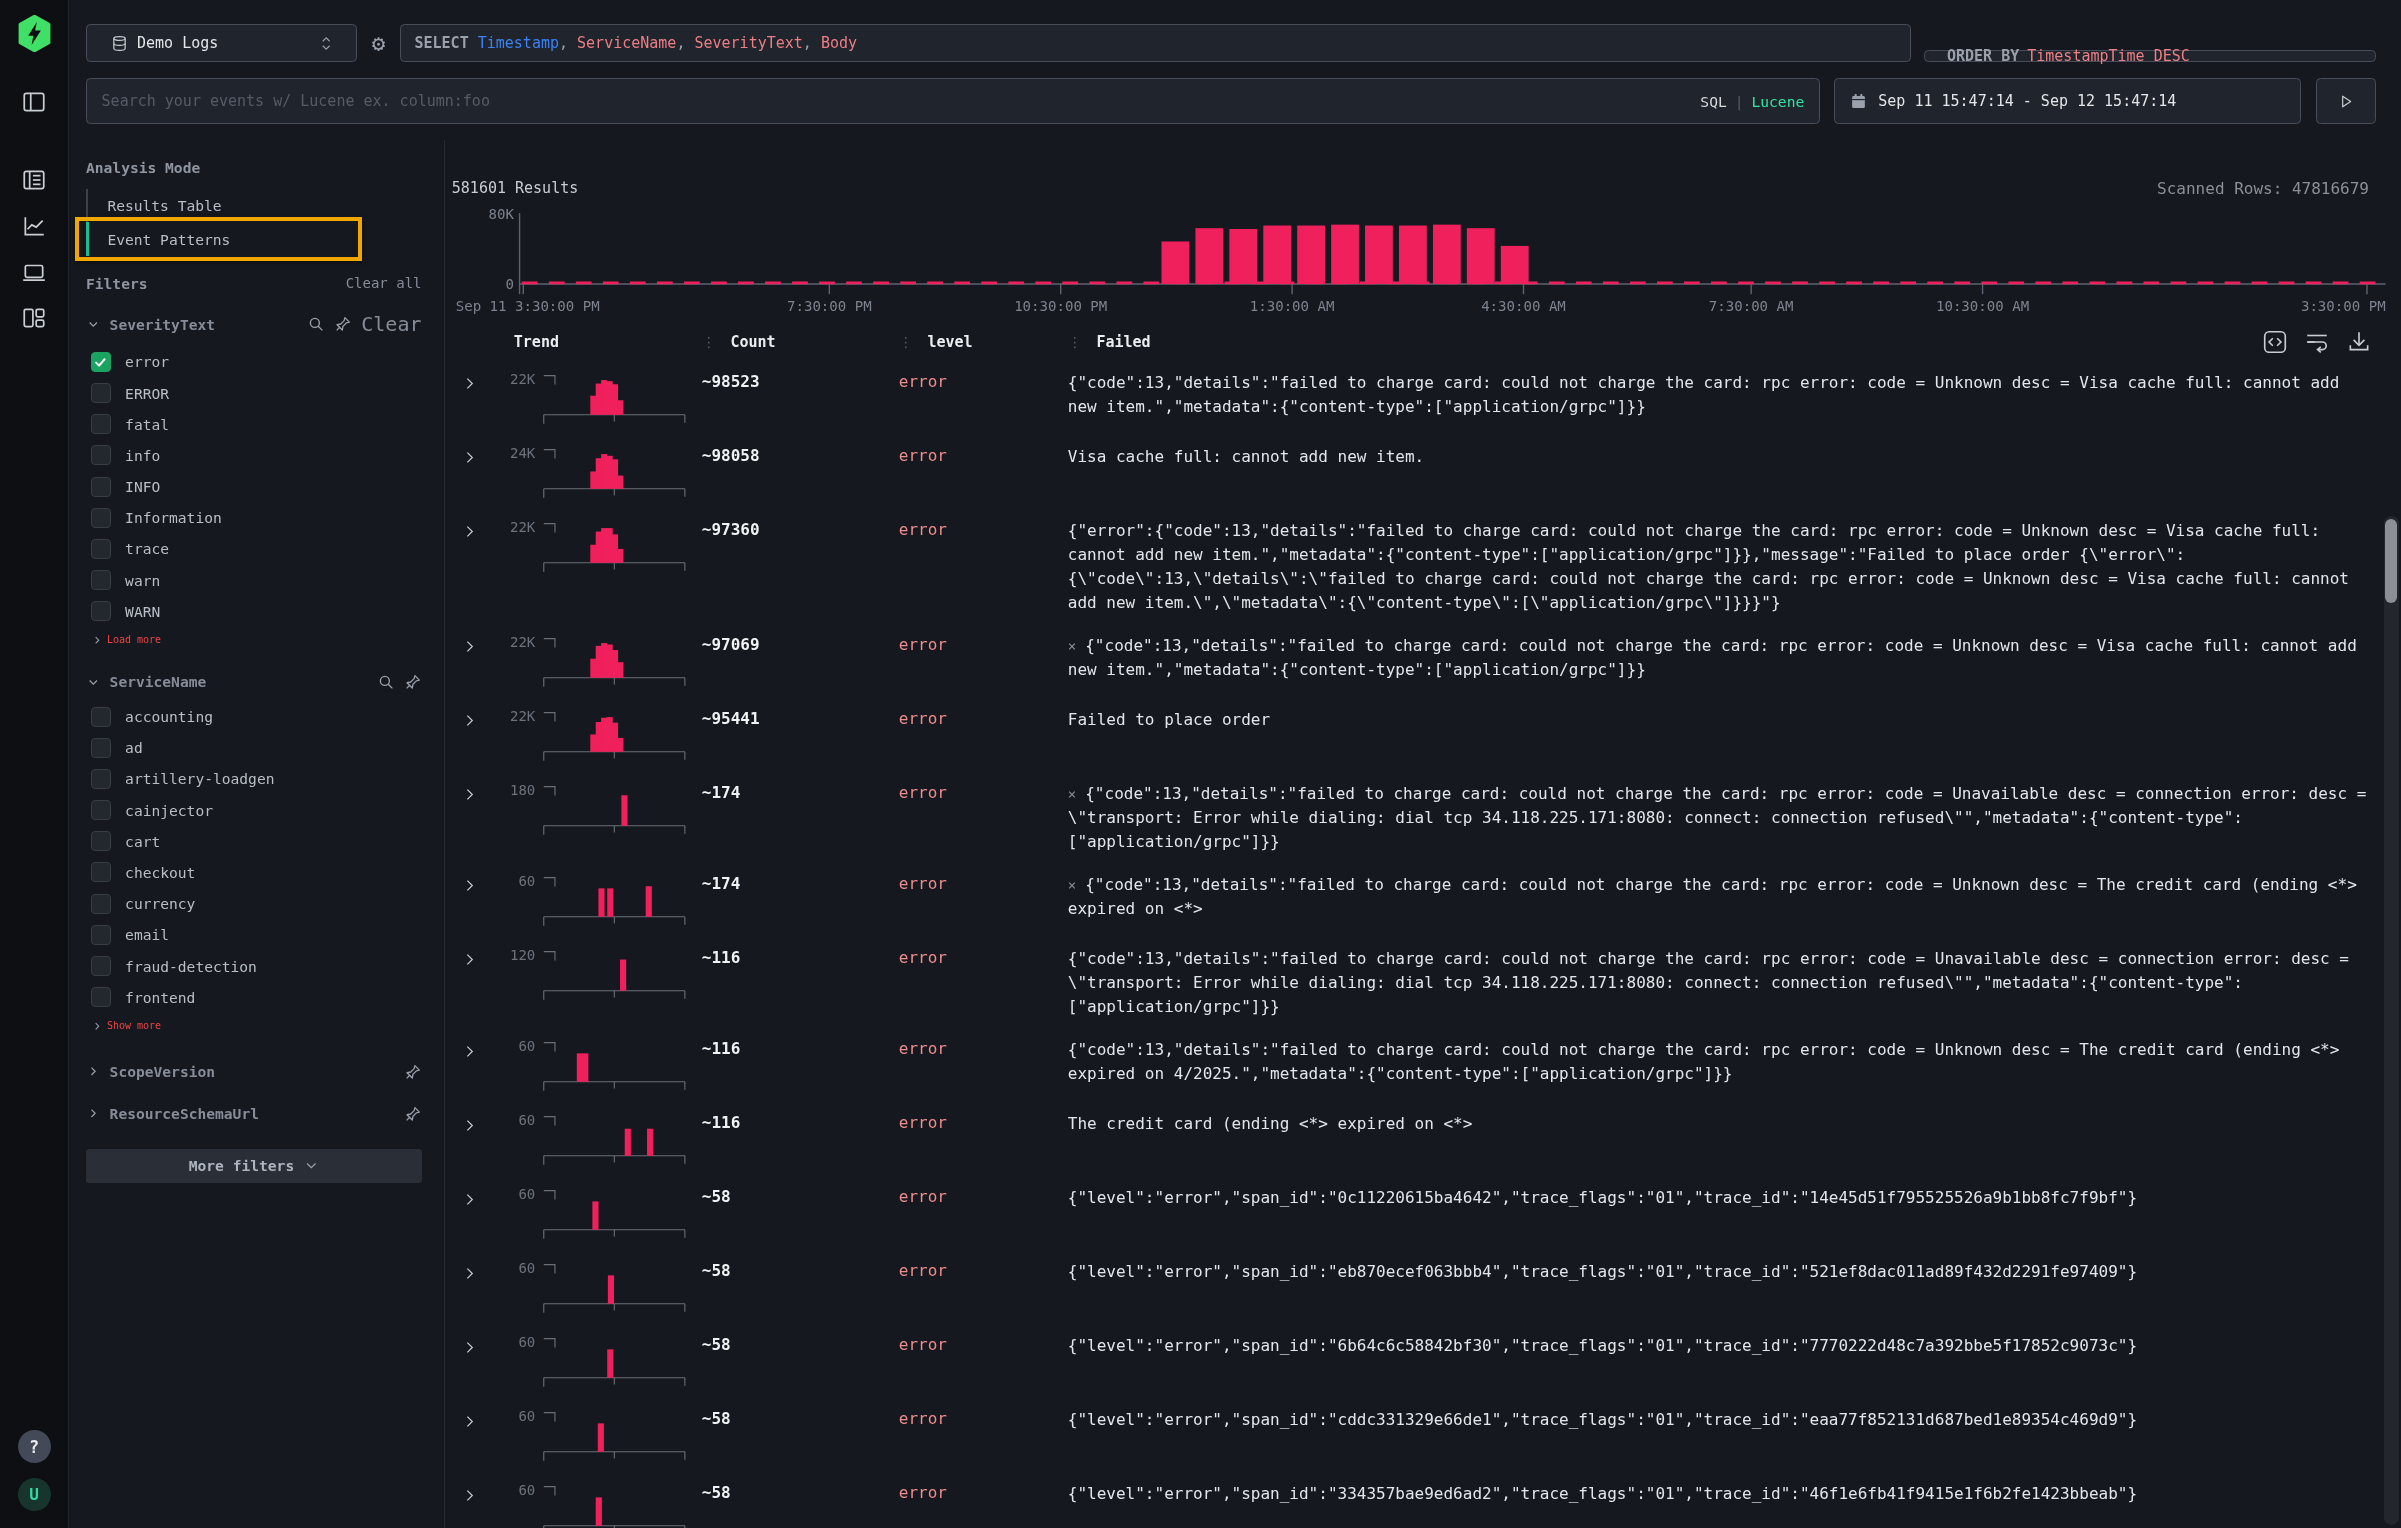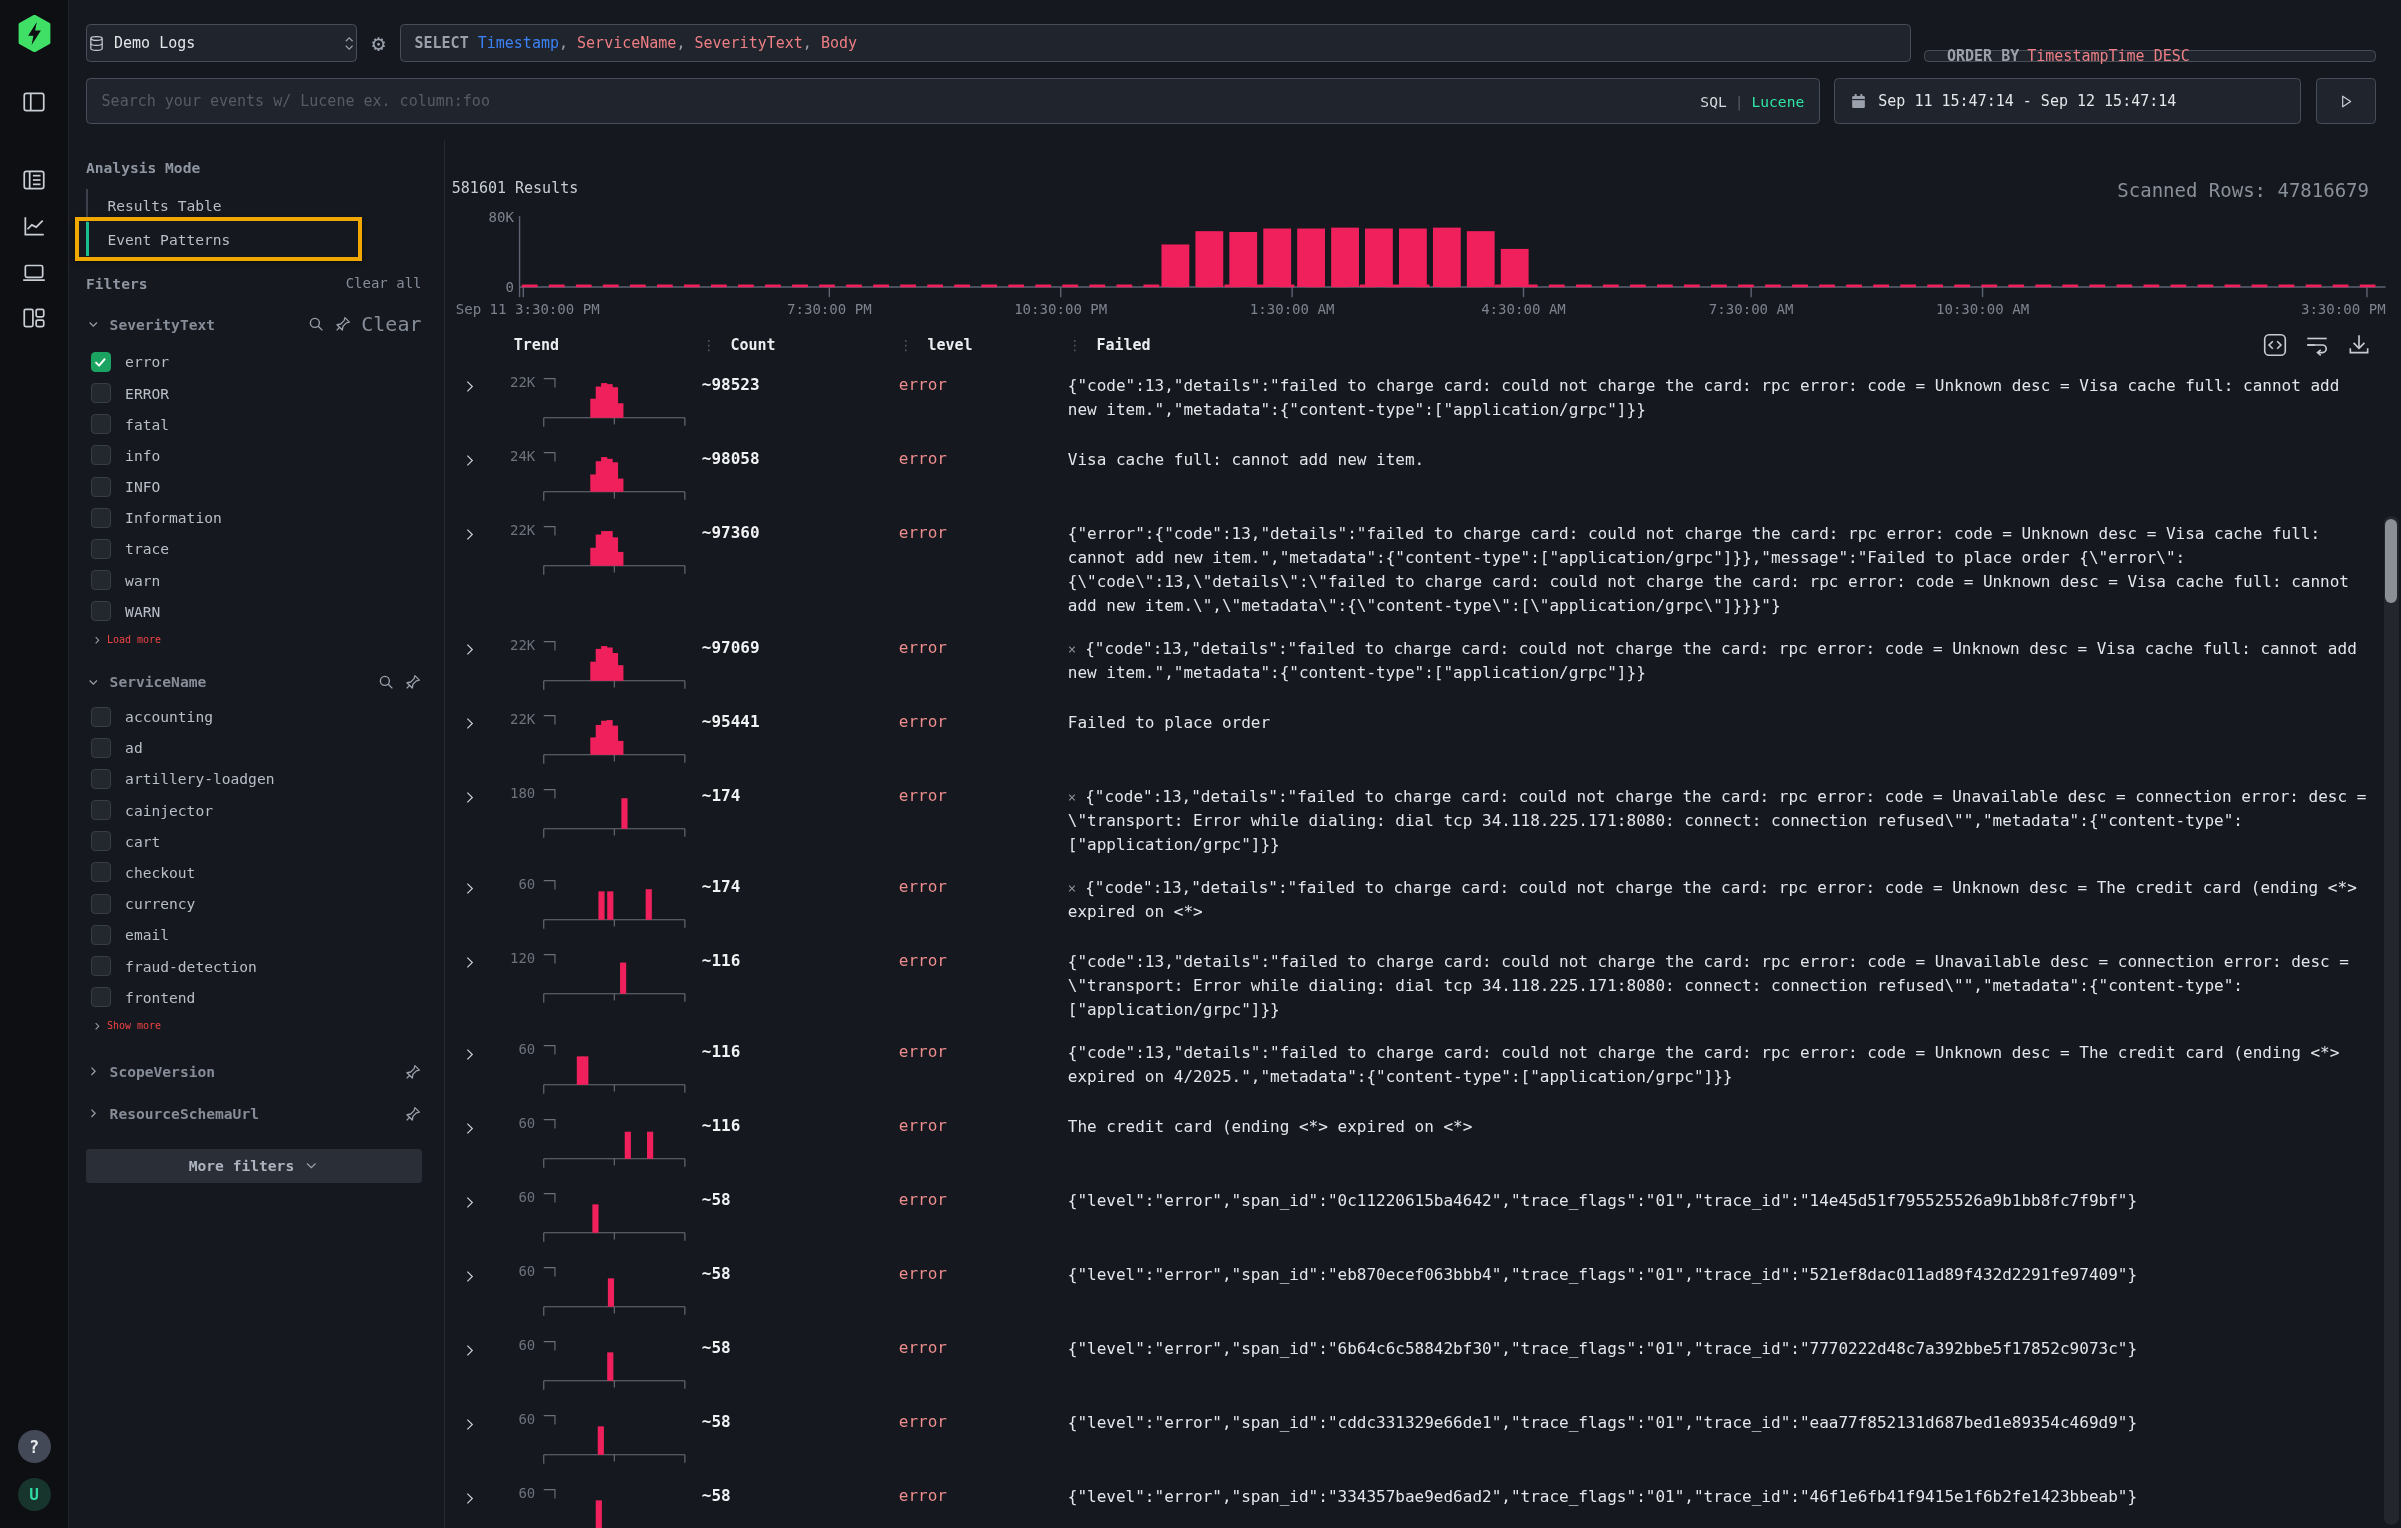--- a/index.html
+++ b/index.html
@@ -21,21 +21,21 @@
     font-size:16px; font-weight:bold; display:flex; align-items:center; justify-content:center; }
 
   
   .content { flex:1; display:flex; flex-direction:column; min-width:0; background:#15181e; }
   .topbar { padding:24px 25px 0 17px; flex-shrink:0; }
   .tb-row { display:flex; align-items:stretch; }
   .tb-row1 { height:38px; margin-bottom:16.3px; }
   .tb-row2 { height:46px; margin-bottom:16px; }
   .box { background:#20242c; border:1.1px solid #484e59; border-radius:4.5px;
     display:flex; align-items:center; font-size:15px; color:#e4e7ea; }
-  .source-select { width:271px; padding:0 1px; gap:9px; }
+  .source-select { width:271px; padding:0 24px; gap:9px; }
   .source-select .lbl { flex:1; }
   .gear-wrap { width:43px; display:flex; align-items:center; justify-content:center;
     color:#9aa1ac; font-size:22.5px; }
   .query-box { flex:1; padding:0 13.5px; gap:0; white-space:nowrap; overflow:hidden; }
   .kw { color:#9ba1ab; font-weight:bold; }
   .tok-purple { color:#3b82f6; } .tok-salmon { color:#ee7f85; } .tok-comma { color:#9ba1ab; }
   .orderby-box { width:452px; margin-left:13.5px; padding:0 22px; gap:8px; white-space:nowrap;margin-top:26px; }
   .search-box { flex:1; padding:0 14.6px; }
   .search-ph { flex:1; color:#565c66; font-size:15px; }
   .lang { font-size:14.6px; } .lang-sql { color:#d6dade; }
@@ -76,21 +76,21 @@
   .col-grp .grp-sp { flex:1; }
   .more-filters { margin-top:26px; height:34px; background:#2a2f37; border-radius:3.4px;
     display:flex; align-items:center; justify-content:center; gap:10px;
     color:#aeb4bf; font-weight:bold; }
 
   
   .main { flex:1; min-width:0; position:relative; padding:17px 0 0 6.8px; }
   .results-head { display:flex; justify-content:space-between; padding-right:32px;
     font-size:15px;margin-top:22px; }
   .res-count { color:#c9ced6; }
-  .scanned { color:#8a9099; font-size:19px; }
+  .scanned { color:#8a9099; font-size:16px; }
   .chart-wrap { margin-top:6.8px; }
 
   
   .thead { display:grid; grid-template-columns:36px 214px 197px 169px 1fr 118px;
     align-items:center; height:37px; margin-top:5.6px; padding-right:29px; }
   .th { font-size:15px; font-weight:bold; color:#eceef1; display:flex; align-items:center; }
   .th .grip { color:#565c66; font-weight:normal; margin-right:14.6px; font-size:14px; }
   .th-trend { padding-left:26px; }
   .th-icons { display:flex; justify-content:flex-end; gap:16px; color:#c9cdd3; }
   .tbtn { width:26px; height:26px; display:flex; align-items:center; justify-content:center; }

